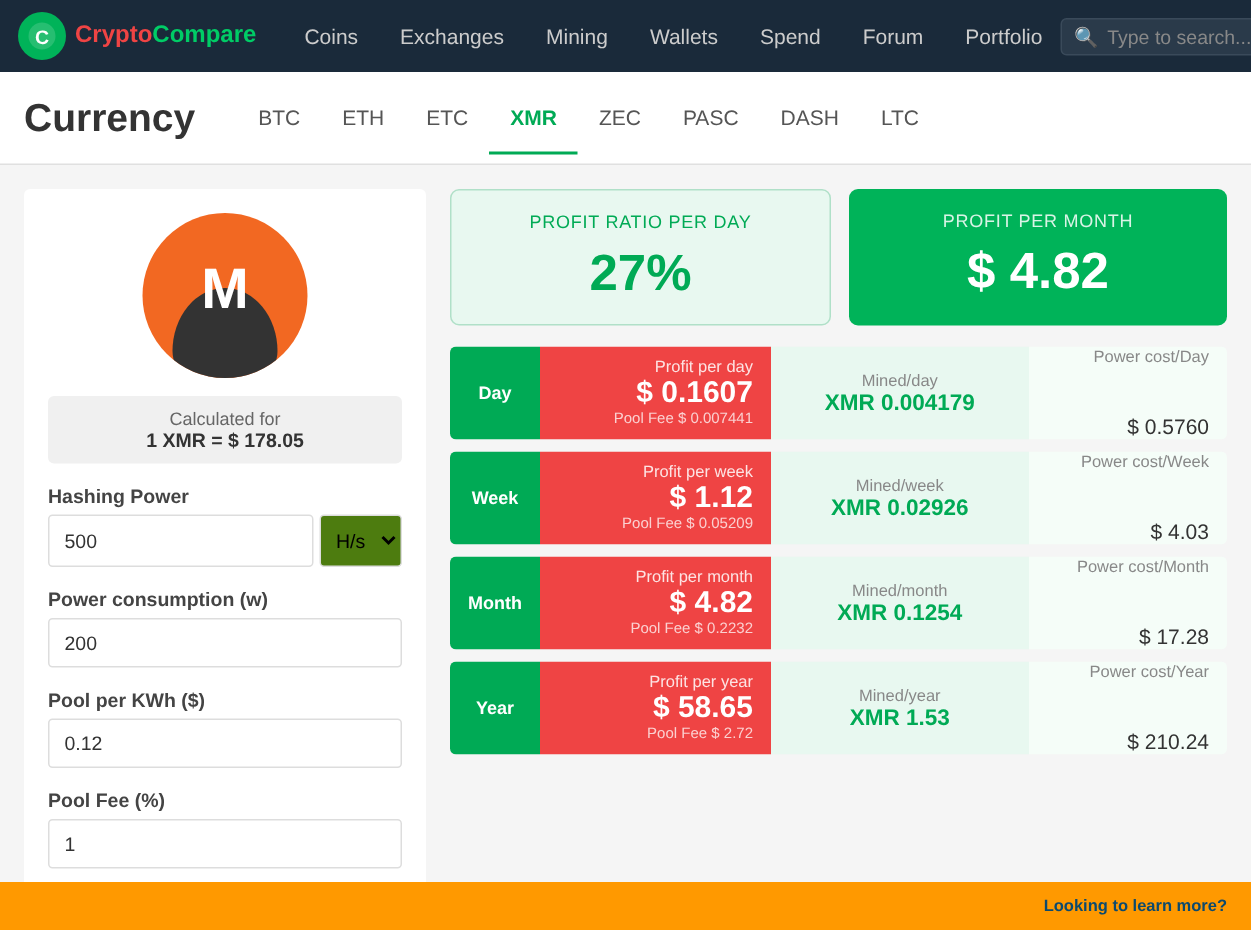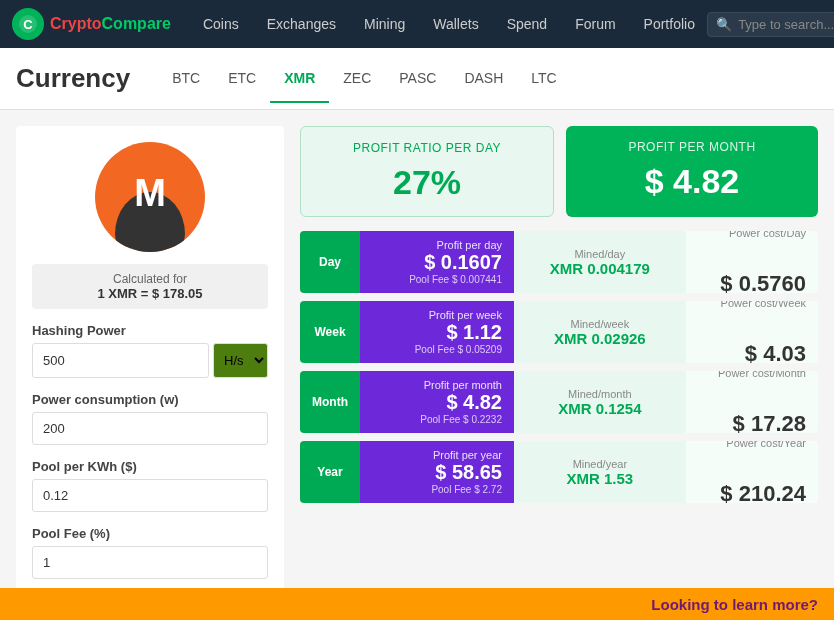--- a/index.html
+++ b/index.html
@@ -218,21 +218,21 @@
       min-width: 60px;
       background: #00aa55;
       display: flex;
       align-items: center;
       justify-content: center;
       color: white;
       font-size: 12px;
       font-weight: bold;
     }
     .row-profit-cell {
-      background: #6d28d9;
+      background: #ef4444;
       flex: 1.2;
       display: flex;
       flex-direction: column;
       align-items: flex-end;
       justify-content: center;
       padding: 6px 12px;
     }
     .row-profit-label { font-size: 11px; color: rgba(255,255,255,0.85); }
     .row-profit-value { font-size: 20px; font-weight: bold; color: white; }
     .row-profit-fee { font-size: 10px; color: rgba(255,255,255,0.75); }
@@ -251,38 +251,38 @@
       background: #f5fdf8;
       flex: 1;
       display: flex;
       flex-direction: column;
       align-items: flex-end;
       justify-content: center;
       padding: 6px 12px;
       gap: 32px;
     }
     .row-power-label { font-size: 11px; color: #888; }
-    .row-power-value { font-size: 22px; font-weight: bold; color: #333; }
+    .row-power-value { font-size: 14px; font-weight: normal; color: #333; }
 
     
     .bottom-bar {
       position: fixed;
       bottom: 0;
       left: 0;
       right: 0;
       background: #ff9900;
       height: 32px;
       display: flex;
       align-items: center;
       justify-content: flex-end;
       padding: 0 16px;
     }
     .bottom-bar-text {
-      color: #701a75;
-      font-size: 15px;
+      color: #0c4a6e;
+      font-size: 11px;
       font-weight: bold;
     }
   </style>
 </head>
 <body>
 
 <nav class="navbar">
   <div class="logo">
     <div class="logo-icon">
       <svg width="20" height="20" viewBox="0 0 20 20">
@@ -307,20 +307,21 @@
     <span class="search-icon-svg">🔍</span>
     <input class="search-input" type="text" placeholder="Type to search..." style="">
   </div>
 </nav>
 
 <div class="page-header">
   <div class="page-title">Currency</div>
   <div class="currency-tabs">
 
   <div class="currency-tab">BTC</div>
+      <div class="currency-tab">ETH</div>
       <div class="currency-tab">ETC</div>
       <div class="currency-tab active">XMR</div>
       <div class="currency-tab">ZEC</div>
       <div class="currency-tab">PASC</div>
       <div class="currency-tab">DASH</div>
       <div class="currency-tab">LTC</div>
     </div>
 </div>
 
 <div class="main-content">

